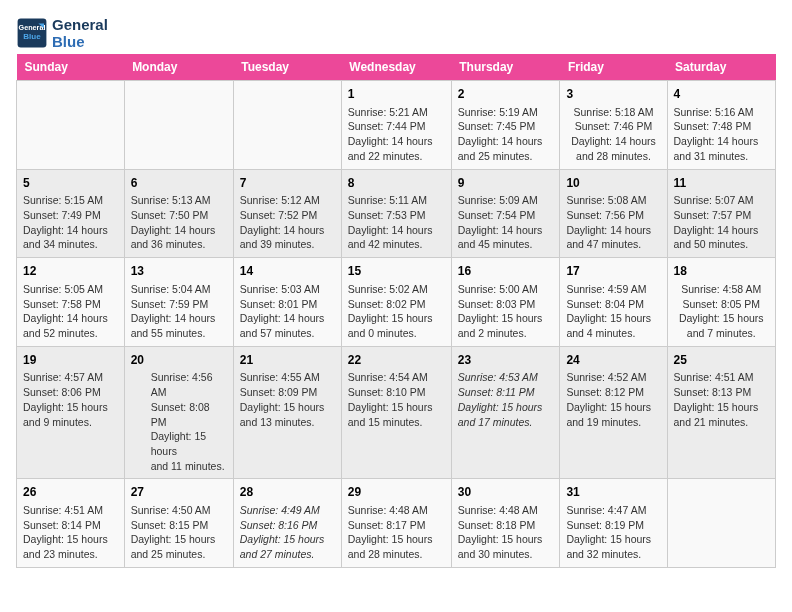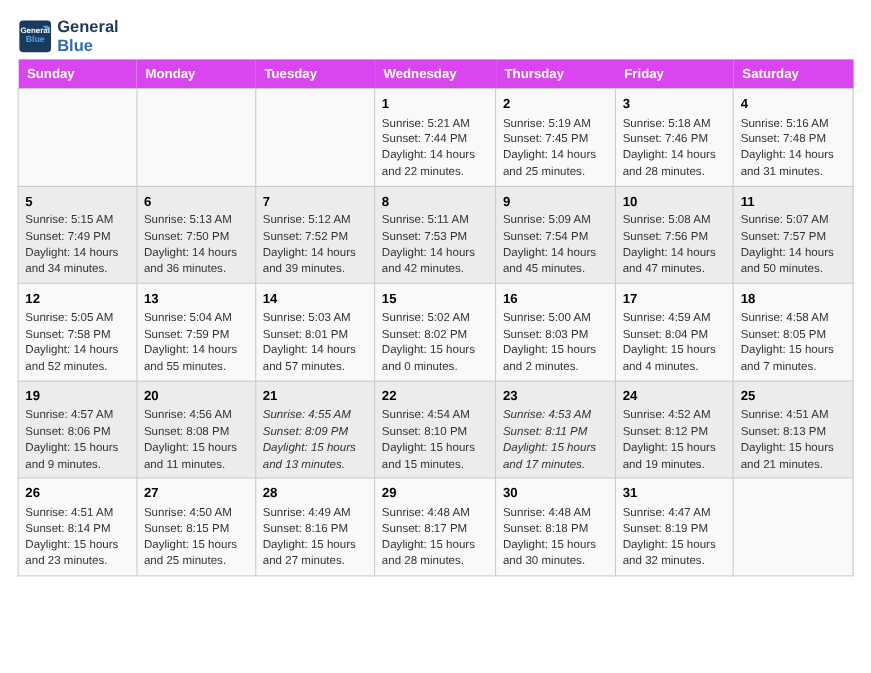--- a/index.html
+++ b/index.html
@@ -36,21 +36,21 @@
     .location {
       font-size: 14px;
       color: #333;
     }
     table {
       width: 100%;
       border-collapse: collapse;
       font-size: 11px;
     }
     thead tr th {
-      background-color: #d946ef;
+      background-color: #ec4899;
       color: #fff;
       text-align: left;
       padding: 6px 8px;
       font-size: 12px;
       font-weight: bold;
     }
     tbody tr td {
       border: 1px solid #ccc;
       vertical-align: top;
       padding: 5px 6px;
@@ -125,21 +125,21 @@
         </td>
         <td>
           <div class="day-num">2</div>
           <div class="day-info" style="white-space: pre-line;">Sunrise: 5:19 AM
 Sunset: 7:45 PM
 Daylight: 14 hours
 and 25 minutes.</div>
         </td>
         <td>
           <div class="day-num">3</div>
-          <div class="day-info" style="white-space: pre-line;">Sunrise: 5:18 AM
+          <div class="day-info" style="white-space: pre-line; text-align: center;">Sunrise: 5:18 AM
 Sunset: 7:46 PM
 Daylight: 14 hours
 and 28 minutes.</div>
         </td>
         <td>
           <div class="day-num">4</div>
           <div class="day-info" style="white-space: pre-line;">Sunrise: 5:16 AM
 Sunset: 7:48 PM
 Daylight: 14 hours
 and 31 minutes.</div>
@@ -234,44 +234,44 @@
         </td>
         <td>
           <div class="day-num">17</div>
           <div class="day-info" style="white-space: pre-line;">Sunrise: 4:59 AM
 Sunset: 8:04 PM
 Daylight: 15 hours
 and 4 minutes.</div>
         </td>
         <td>
           <div class="day-num">18</div>
-          <div class="day-info" style="white-space: pre-line;">Sunrise: 4:58 AM
+          <div class="day-info" style="white-space: pre-line; text-align: center;">Sunrise: 4:58 AM
 Sunset: 8:05 PM
 Daylight: 15 hours
 and 7 minutes.</div>
         </td>
       </tr>
       <tr>
         <td>
           <div class="day-num">19</div>
           <div class="day-info" style="white-space: pre-line;">Sunrise: 4:57 AM
 Sunset: 8:06 PM
 Daylight: 15 hours
 and 9 minutes.</div>
         </td>
         <td>
           <div class="day-num">20</div>
-          <div class="day-info" style="white-space: pre-line;">Sunrise: 4:56 AM
+          <div class="day-info" style="white-space: pre-line; margin-left: 20px;">Sunrise: 4:56 AM
 Sunset: 8:08 PM
 Daylight: 15 hours
 and 11 minutes.</div>
         </td>
         <td>
           <div class="day-num">21</div>
-          <div class="day-info" style="white-space: pre-line; font-style: italic;">Sunrise: 4:55 AM
+          <div class="day-info" style="white-space: pre-line;">Sunrise: 4:55 AM
 Sunset: 8:09 PM
 Daylight: 15 hours
 and 13 minutes.</div>
         </td>
         <td>
           <div class="day-num">22</div>
           <div class="day-info" style="white-space: pre-line;">Sunrise: 4:54 AM
 Sunset: 8:10 PM
 Daylight: 15 hours
 and 15 minutes.</div>
@@ -308,21 +308,21 @@
         </td>
         <td>
           <div class="day-num">27</div>
           <div class="day-info" style="white-space: pre-line;">Sunrise: 4:50 AM
 Sunset: 8:15 PM
 Daylight: 15 hours
 and 25 minutes.</div>
         </td>
         <td>
           <div class="day-num">28</div>
-          <div class="day-info" style="white-space: pre-line;">Sunrise: 4:49 AM
+          <div class="day-info" style="white-space: pre-line; font-style: italic;">Sunrise: 4:49 AM
 Sunset: 8:16 PM
 Daylight: 15 hours
 and 27 minutes.</div>
         </td>
         <td>
           <div class="day-num">29</div>
           <div class="day-info" style="white-space: pre-line;">Sunrise: 4:48 AM
 Sunset: 8:17 PM
 Daylight: 15 hours
 and 28 minutes.</div>

